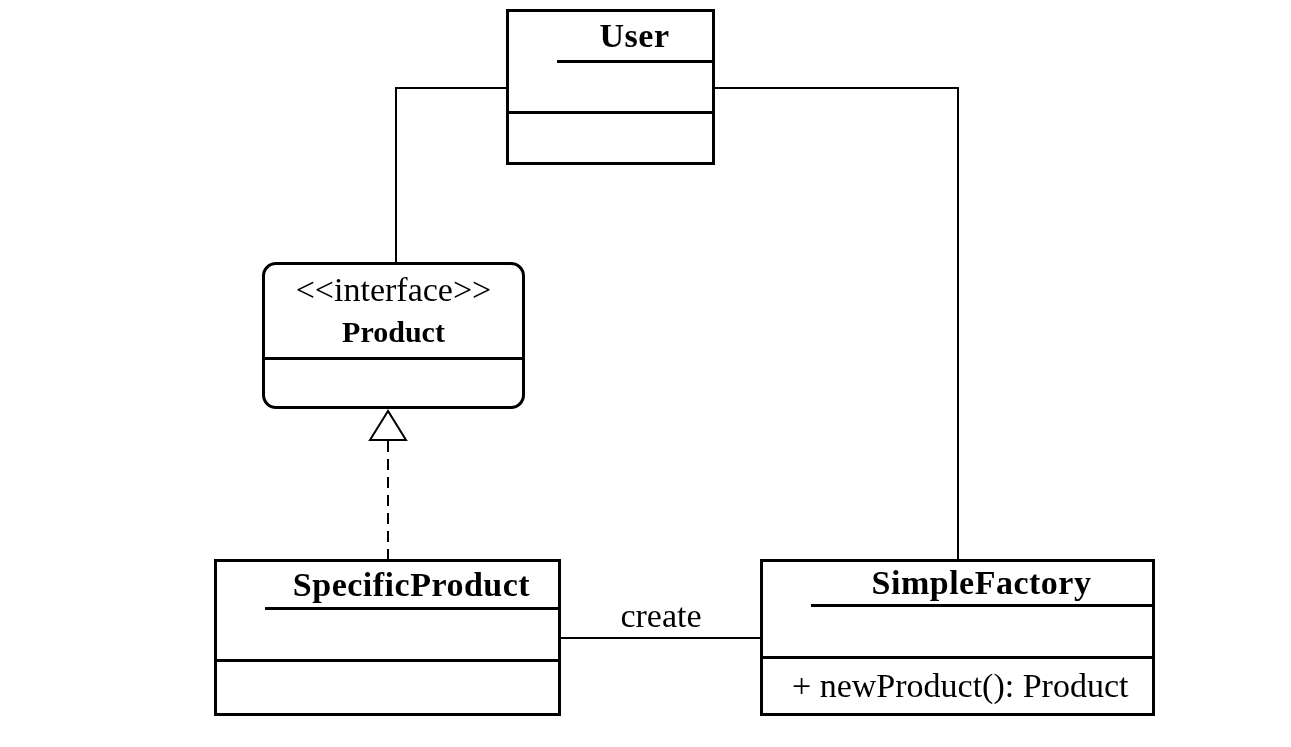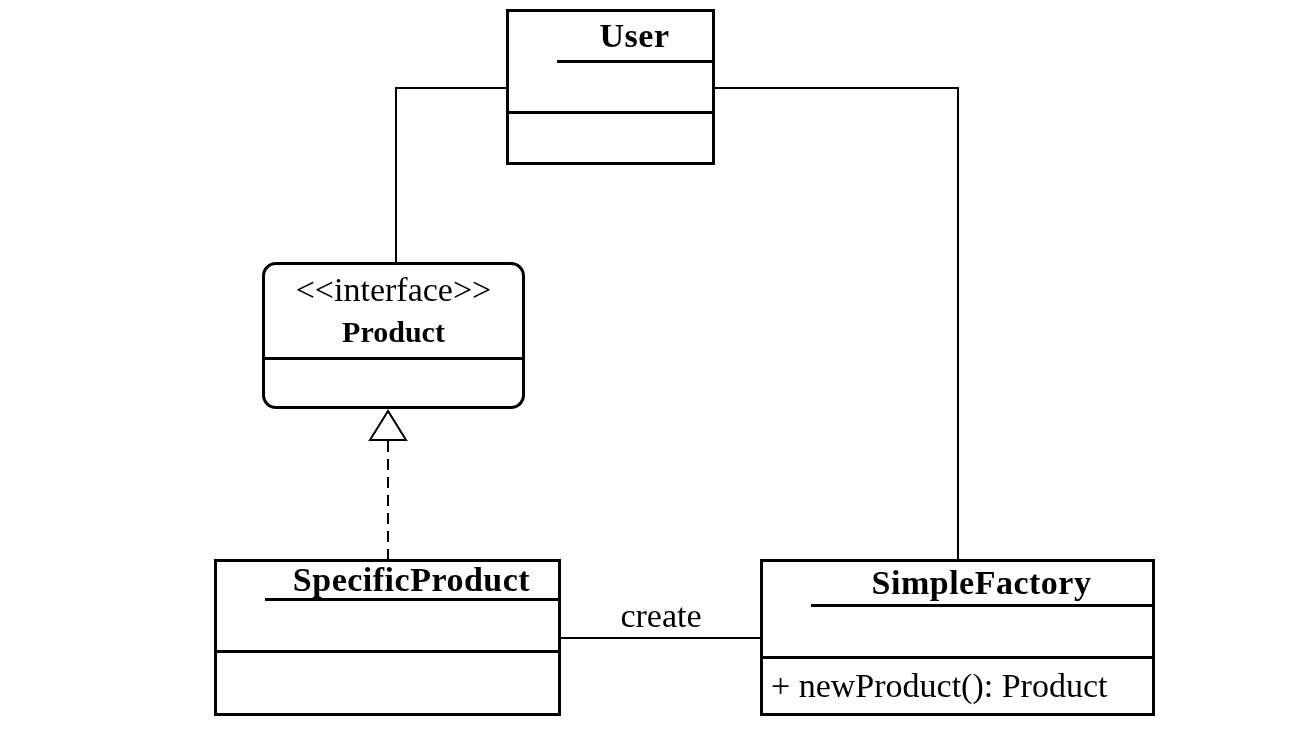--- a/index.html
+++ b/index.html
@@ -49,21 +49,21 @@
     font-size: 34px;
     line-height: 42px;
   }
   .stacked-name {
     font-weight: bold;
     font-size: 30px;
     line-height: 42px;
   }
   .method-compartment {
     justify-content: flex-start;
-    padding-left: 8px;
+    padding-left: 29px;
     font-size: 34px;
   }
   .edge-label {
     position: absolute;
     left: 561px;
     top: 596px;
     width: 200px;
     height: 40px;
     text-align: center;
     font-size: 34px;
@@ -93,21 +93,21 @@
 
   <div class="uml-class" style="left:262px; top:262px; width:263px; height:147px;border-radius:14px;">
     <div class="compartment title-stack" style="height:95px;">
       <div class="stereotype">&lt;&lt;interface&gt;&gt;</div>
       <div class="stacked-name">Product</div>
     </div>
     <div class="compartment"></div>
   </div>
 
   <div class="uml-class" style="left:214px; top:559px; width:347px; height:157px;">
-    <div class="compartment class-title" style="height:39px;">SpecificProduct</div>
+    <div class="compartment class-title" style="height:48px;">SpecificProduct</div>
     <div class="compartment" style="height:52px;"></div>
     <div class="compartment"></div>
   </div>
 
   <div class="uml-class" style="left:760px; top:559px; width:395px; height:157px;">
     <div class="compartment class-title" style="height:45px;">SimpleFactory</div>
     <div class="compartment" style="height:52px;"></div>
     <div class="compartment method-compartment">+ newProduct(): Product</div>
   </div>
 

